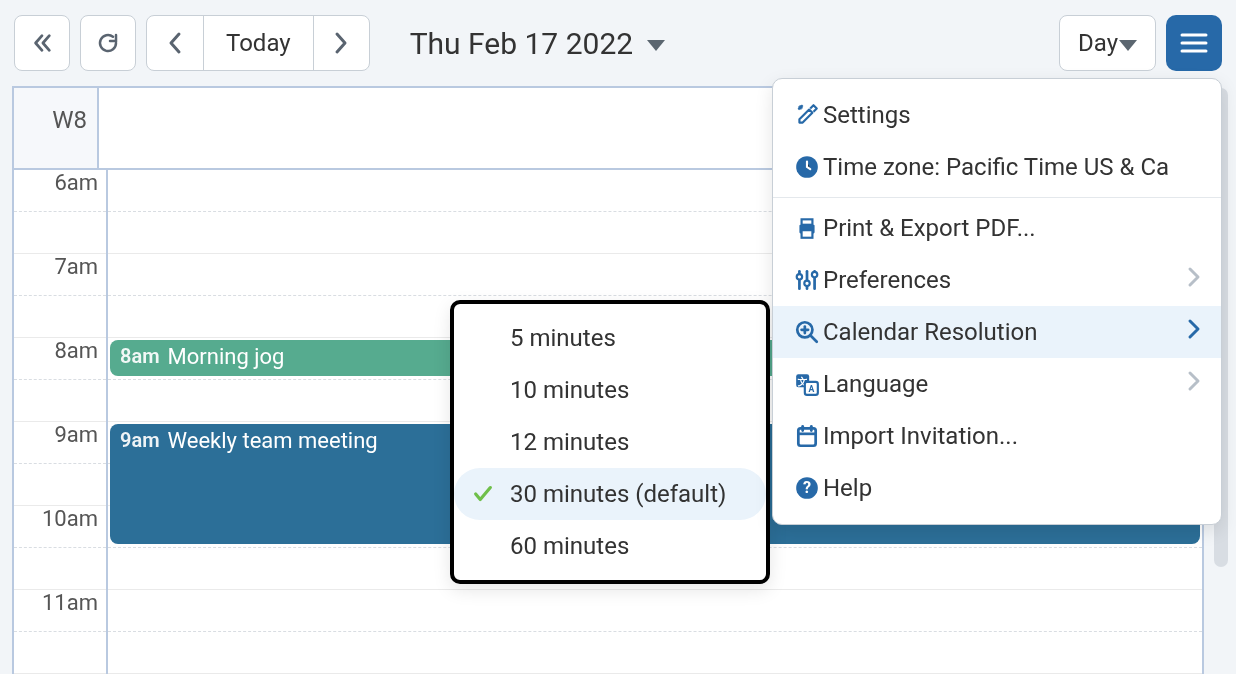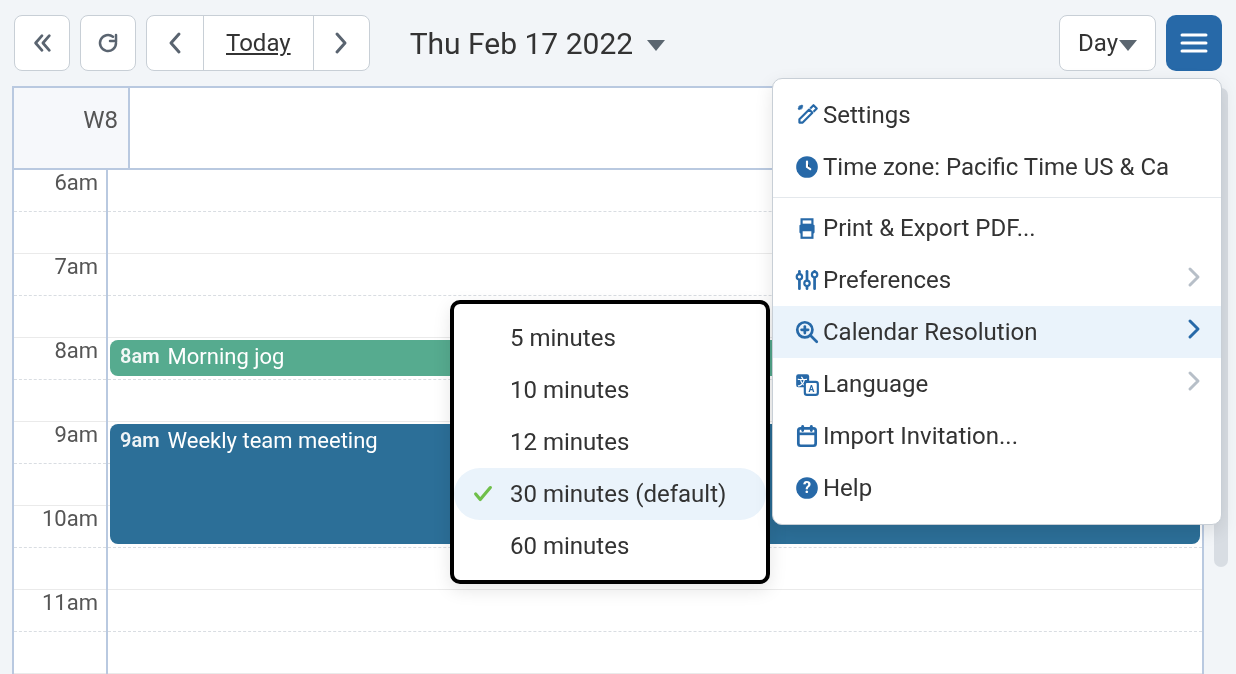--- a/index.html
+++ b/index.html
@@ -45,21 +45,21 @@
   .btn-group .seg {
     display: flex;
     align-items: center;
     justify-content: center;
     width: 56px;
     cursor: pointer;
     color: #5a6470;
     font-size: 20px;
   }
   .btn-group .seg + .seg { border-left: 1px solid #c8cfd6; }
-  .btn-group .seg.text { width: auto; padding: 0 22px; font-size: 24px; color: #333; text-decoration: underline; }
+  .btn-group .seg.text { width: auto; padding: 0 22px; font-size: 24px; color: #333; }
 
   .date-display {
     display: flex;
     align-items: center;
     gap: 14px;
     margin-left: 30px;
     cursor: pointer;
   }
   .date-display .date-text { font-size: 30px; color: #333; }
   .chev-down {
@@ -104,21 +104,21 @@
     border: 2px solid #b9c9e0;
     border-bottom: none;
     background: #fff;
   }
   .cal-header {
     height: 82px;
     border-bottom: 2px solid #b9c9e0;
     display: flex;
   }
   .time-col {
-    width: 116px;
+    width: 85px;
     border-right: 2px solid #b9c9e0;
     display: flex;
     align-items: flex-start;
     justify-content: flex-end;
     padding: 18px 10px 0 15px;
     font-size: 24px;
     color: #555;
     background: #f6f8fb;
   }
   .day-col { flex: 1; background: #fff; }

